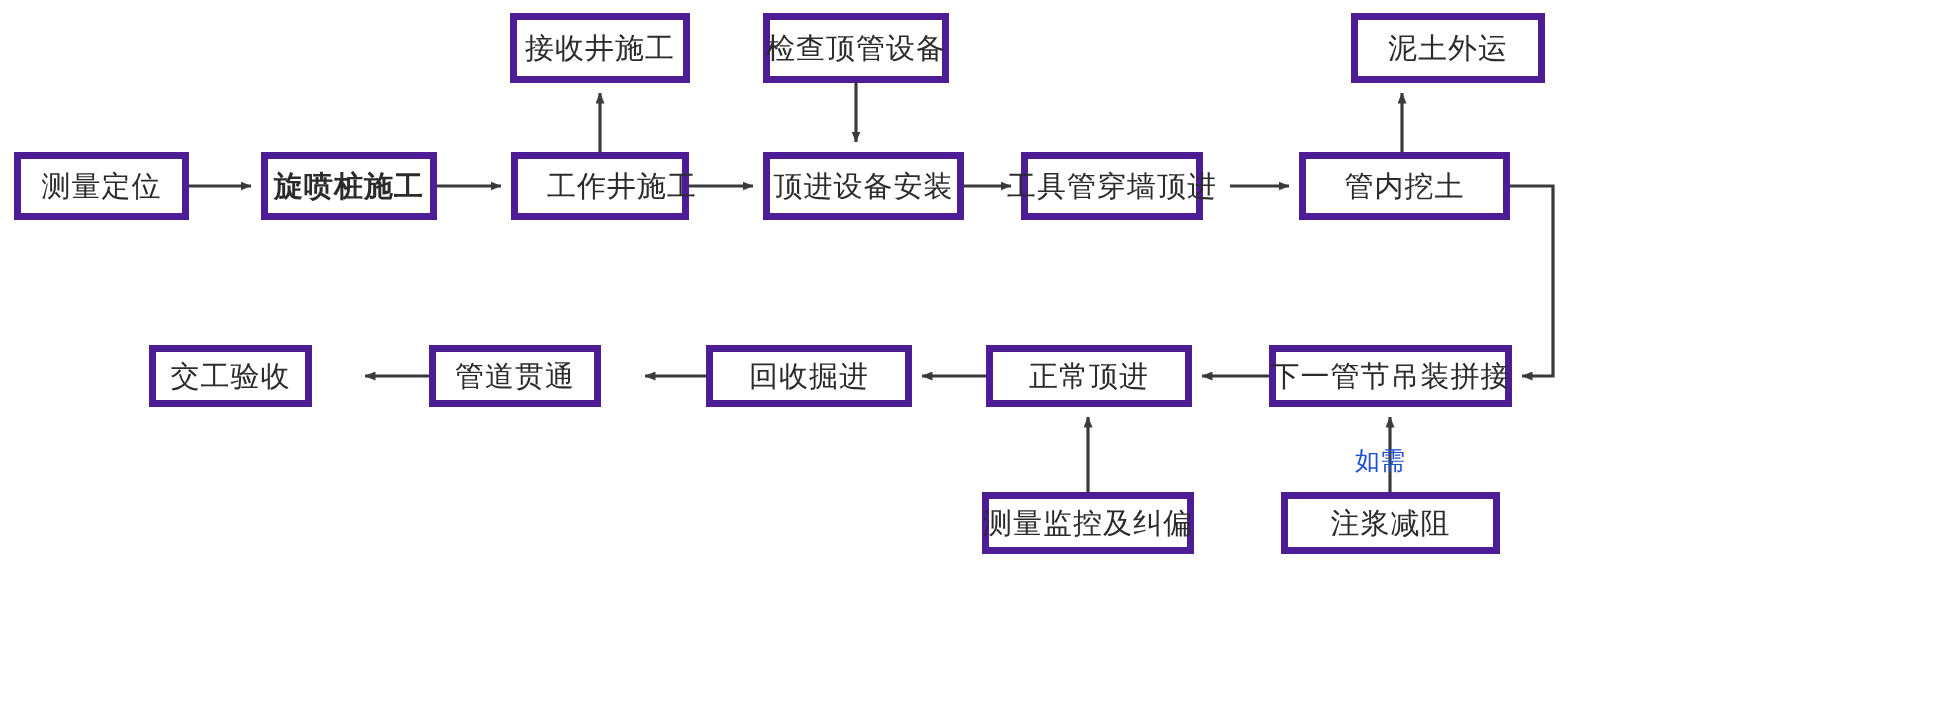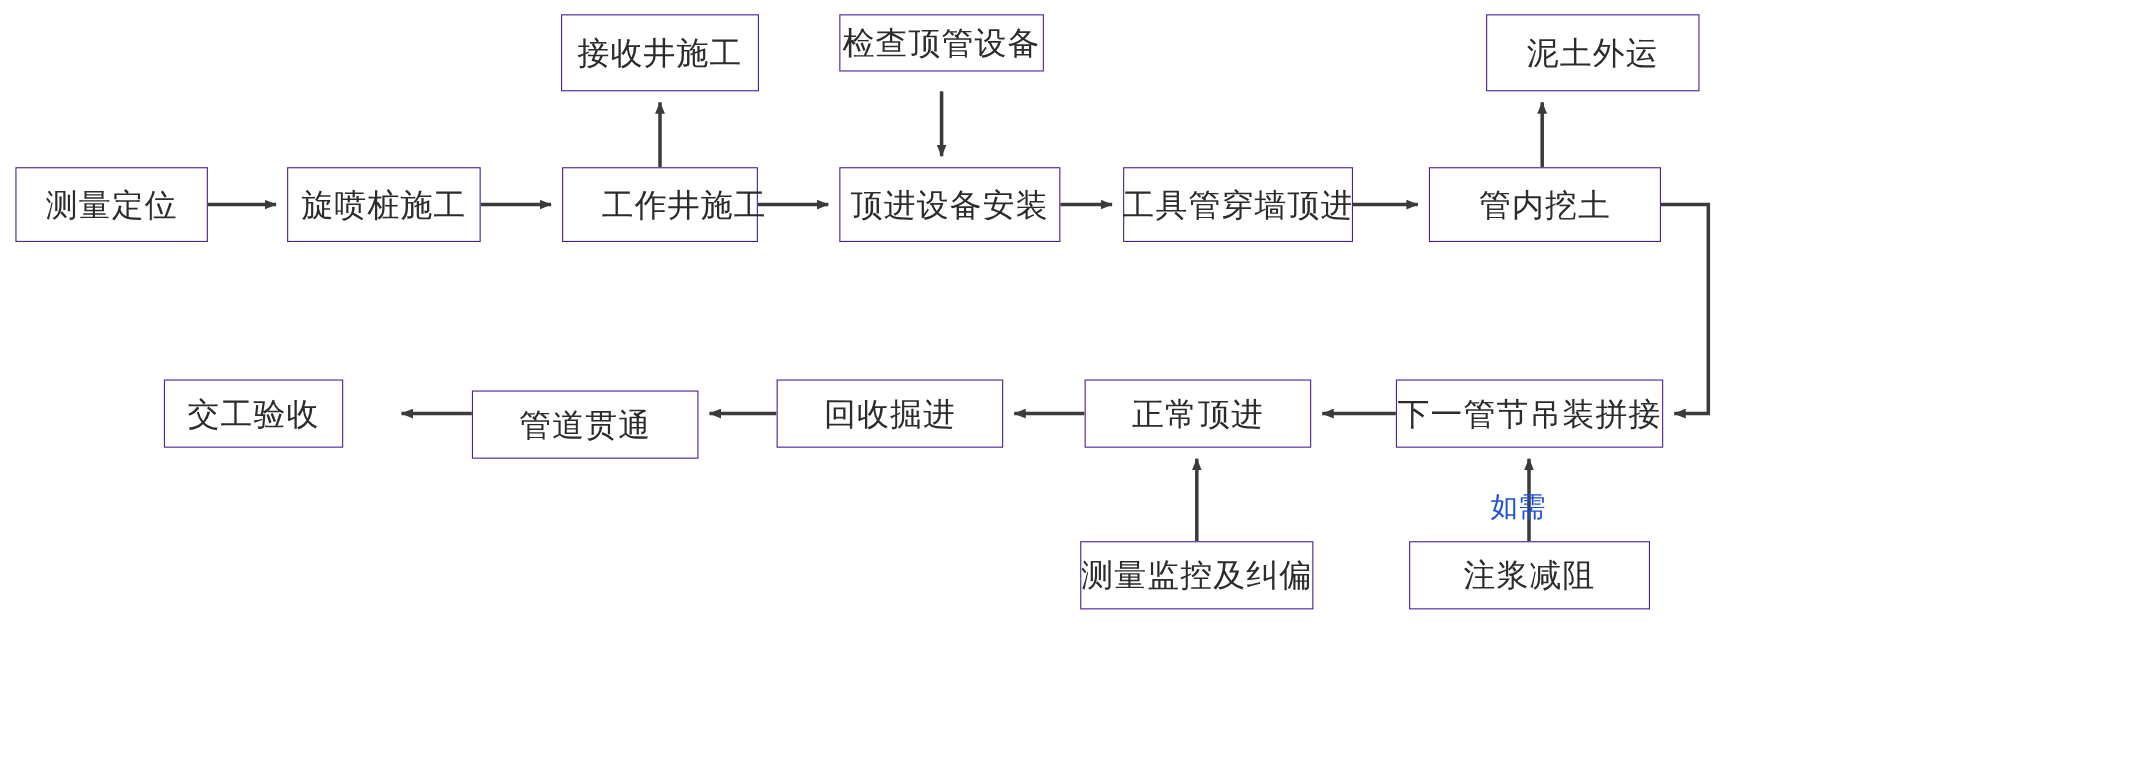--- a/index.html
+++ b/index.html
@@ -7,21 +7,21 @@
     position:relative;
     width:1955px;
     height:705px;
     background:#ffffff;
     font-family:"DejaVu Sans","Liberation Sans",sans-serif;
     overflow:hidden;
   }
   .node{
     position:absolute;
     box-sizing:border-box;
-    border:1px solid #4c1d95;
+    border:7px solid #4c1d95;
     background:#ffffff;
     display:flex;
     align-items:center;
     justify-content:center;
     color:#2b2b2b;
     font-size:29px;
     letter-spacing:1px;
     line-height:1;
     white-space:nowrap;
     font-weight:400;
@@ -73,57 +73,57 @@
 
       <line x1="1088" y1="492" x2="1088" y2="417" marker-end="url(#ah)"></line>
       <line x1="1390" y1="492" x2="1390" y2="417" marker-end="url(#ah)"></line>
     </g>
   </svg>
 
   <div class="node" style="left:510px;top:13px;width:180px;height:70px;">
     <span class="txt">接收井施工</span>
   </div>
 
-  <div class="node" style="left:763px;top:13px;width:186px;height:52px;">
+  <div class="node" style="left:763px;top:13px;width:186px;height:70px;">
     <span class="txt">检查顶管设备</span>
   </div>
 
   <div class="node" style="left:1305px;top:13px;width:194px;height:70px;margin-left:46px;">
     <span class="txt">泥土外运</span>
   </div>
 
   <div class="node" style="left:14px;top:152px;width:175px;height:68px;">
     <span class="txt">测量定位</span>
   </div>
 
-  <div class="node" style="left:261px;top:152px;width:176px;height:68px;">
+  <div class="node" style="left:261px;top:152px;width:176px;height:68px;font-weight:bold;">
     <span class="txt">旋喷桩施工</span>
   </div>
 
   <div class="node" style="left:511px;top:152px;width:178px;height:68px;padding-left:44px;">
     <span class="txt">工作井施工</span>
   </div>
 
   <div class="node" style="left:763px;top:152px;width:201px;height:68px;">
     <span class="txt">顶进设备安装</span>
   </div>
 
-  <div class="node" style="left:1021px;top:152px;width:209px;height:68px;">
+  <div class="node" style="left:1021px;top:152px;width:182px;height:68px;">
     <span class="txt">工具管穿墙顶进</span>
   </div>
 
   <div class="node" style="left:1299px;top:152px;width:211px;height:68px;">
     <span class="txt">管内挖土</span>
   </div>
 
   <div class="node" style="left:149px;top:345px;width:163px;height:62px;">
     <span class="txt">交工验收</span>
   </div>
 
-  <div class="node" style="left:429px;top:355px;width:206px;height:62px;">
+  <div class="node" style="left:429px;top:345px;width:172px;height:62px;">
     <span class="txt">管道贯通</span>
   </div>
 
   <div class="node" style="left:706px;top:345px;width:206px;height:62px;">
     <span class="txt">回收掘进</span>
   </div>
 
   <div class="node" style="left:986px;top:345px;width:206px;height:62px;">
     <span class="txt">正常顶进</span>
   </div>

